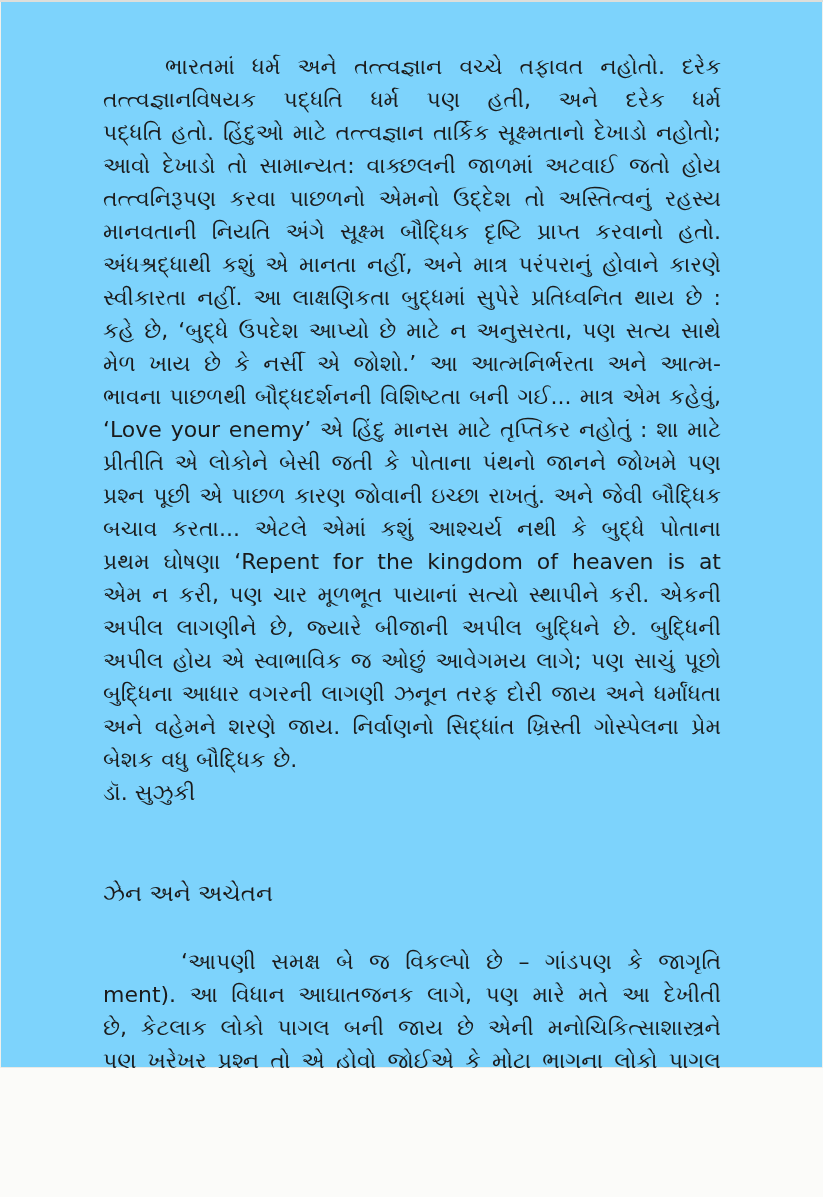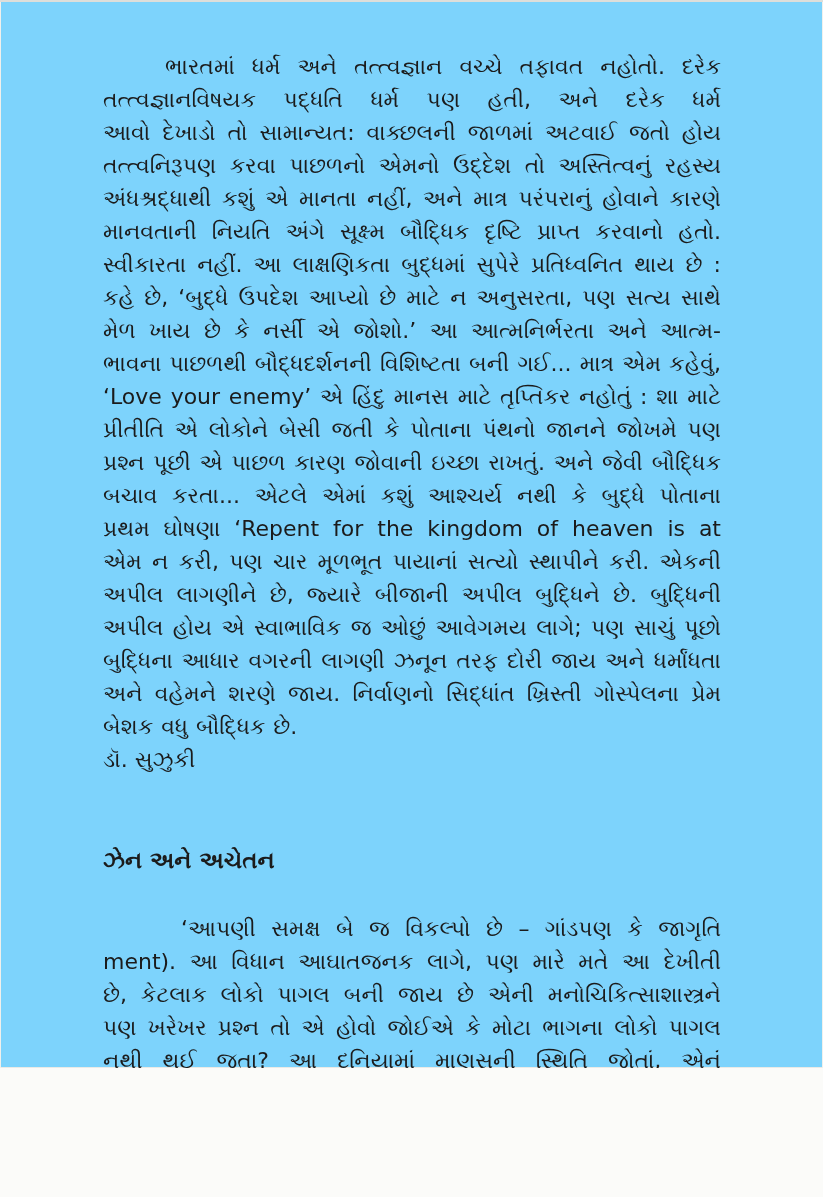--- a/index.html
+++ b/index.html
@@ -47,43 +47,44 @@
   .para2 .line:first-child { text-indent: 78px; }
   .attribution {
     font-size: 22px;
     line-height: 33px;
     height: 33px;
     text-align: left;
   }
   .heading {
     margin: 68px 0 35px 0;
     font-size: 23px;
-    font-weight: bold;
+    font-weight: normal;
     line-height: 33px;
     height: 33px;
   }
   .page-number {
     font-size: 22px;
     line-height: 33px;
     letter-spacing: 2px;
   }
 </style>
 </head>
 <body>
 
 <div class="page">
   <div class="text-block">
 
     <div class="para para1">
         <div class="line">ભારતમાં ધર્મ અને તત્ત્વજ્ઞાન વચ્ચે તફાવત નહોતો. દરેક</div>
         <div class="line">તત્ત્વજ્ઞાનવિષયક પદ્ધતિ ધર્મ પણ હતી, અને દરેક ધર્મ તત્ત્વજ્ઞાનવિષયક</div>
+        <div class="line">પદ્ધતિ હતો. હિંદુઓ માટે તત્ત્વજ્ઞાન તાર્કિક સૂક્ષ્મતાનો દેખાડો નહોતો;</div>
         <div class="line">આવો દેખાડો તો સામાન્યત: વાક્છલની જાળમાં અટવાઈ જતો હોય છે.</div>
         <div class="line">તત્ત્વનિરૂપણ કરવા પાછળનો એમનો ઉદ્દેશ તો અસ્તિત્વનું રહસ્ય અને</div>
+        <div class="line">માનવતાની નિયતિ અંગે સૂક્ષ્મ બૌદ્ધિક દૃષ્ટિ પ્રાપ્ત કરવાનો હતો.</div>
         <div class="line">અંધશ્રદ્ધાથી કશું એ માનતા નહીં, અને માત્ર પરંપરાનું હોવાને કારણે</div>
-        <div class="line">માનવતાની નિયતિ અંગે સૂક્ષ્મ બૌદ્ધિક દૃષ્ટિ પ્રાપ્ત કરવાનો હતો.</div>
         <div class="line">સ્વીકારતા નહીં. આ લાક્ષણિકતા બુદ્ધમાં સુપેરે પ્રતિધ્વનિત થાય છે : બુદ્ધ</div>
         <div class="line">કહે છે, ‘બુદ્ધે ઉપદેશ આપ્યો છે માટે ન અનુસરતા, પણ સત્ય સાથે એનો</div>
         <div class="line">મેળ ખાય છે કે નર્સી એ જોશો.’ આ આત્મનિર્ભરતા અને આત્મ-મુક્તિની</div>
         <div class="line">ભાવના પાછળથી બૌદ્ધદર્શનની વિશિષ્ટતા બની ગઈ... માત્ર એમ કહેવું,</div>
         <div class="line">‘Love your enemy’ એ હિંદુ માનસ માટે તૃપ્તિકર નહોતું : શા માટે એ</div>
         <div class="line">પ્રીતીતિ એ લોકોને બેસી જતી કે પોતાના પંથનો જાનને જોખમે પણ</div>
         <div class="line">પ્રશ્ન પૂછી એ પાછળ કારણ જોવાની ઇચ્છા રાખતું. અને જેવી બૌદ્ધિક</div>
         <div class="line">બચાવ કરતા... એટલે એમાં કશું આશ્ચર્ય નથી કે બુદ્ધે પોતાના સંદેશાની</div>
         <div class="line">પ્રથમ ઘોષણા ‘Repent for the kingdom of heaven is at hand’</div>
         <div class="line">એમ ન કરી, પણ ચાર મૂળભૂત પાયાનાં સત્યો સ્થાપીને કરી. એકની</div>

